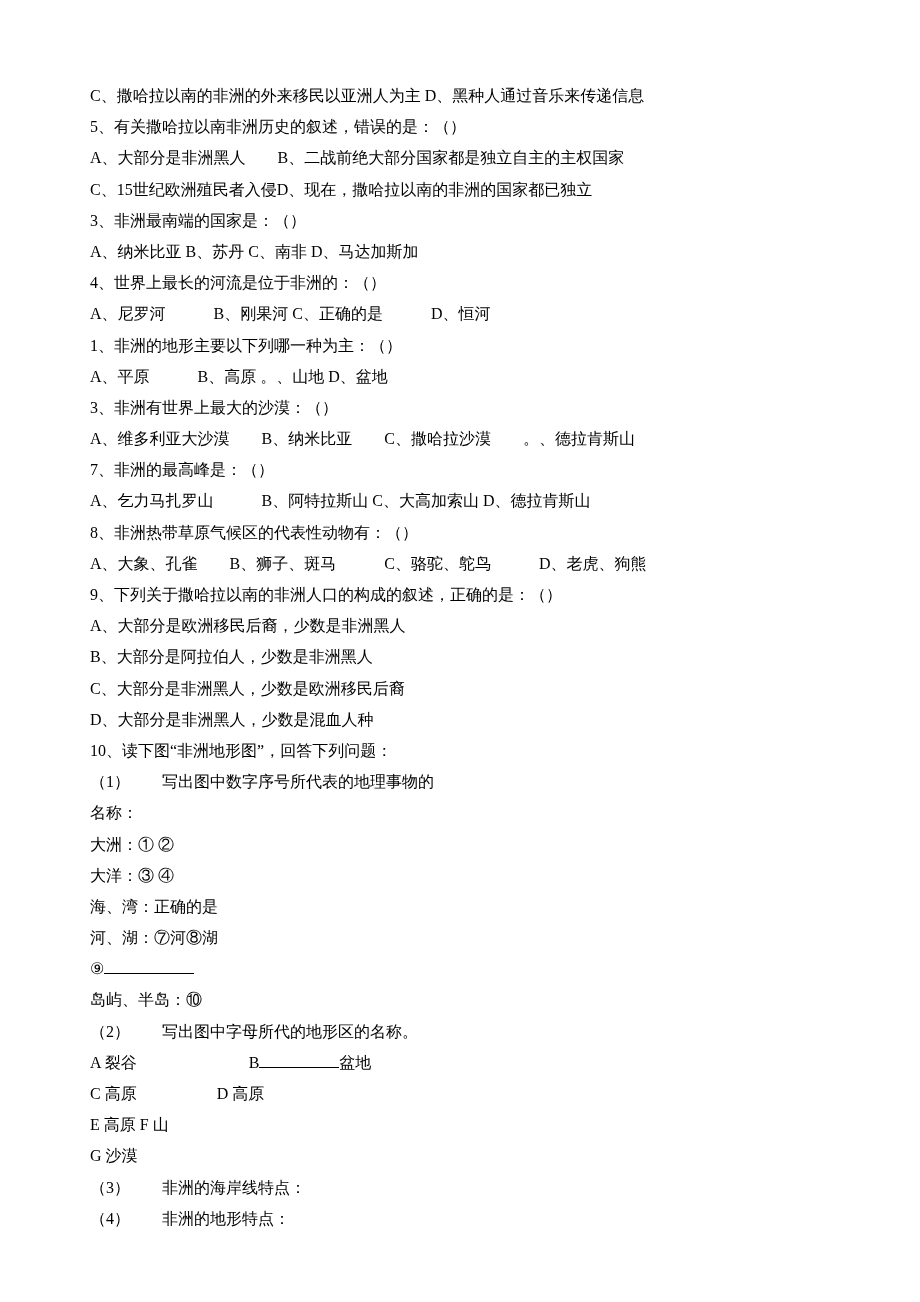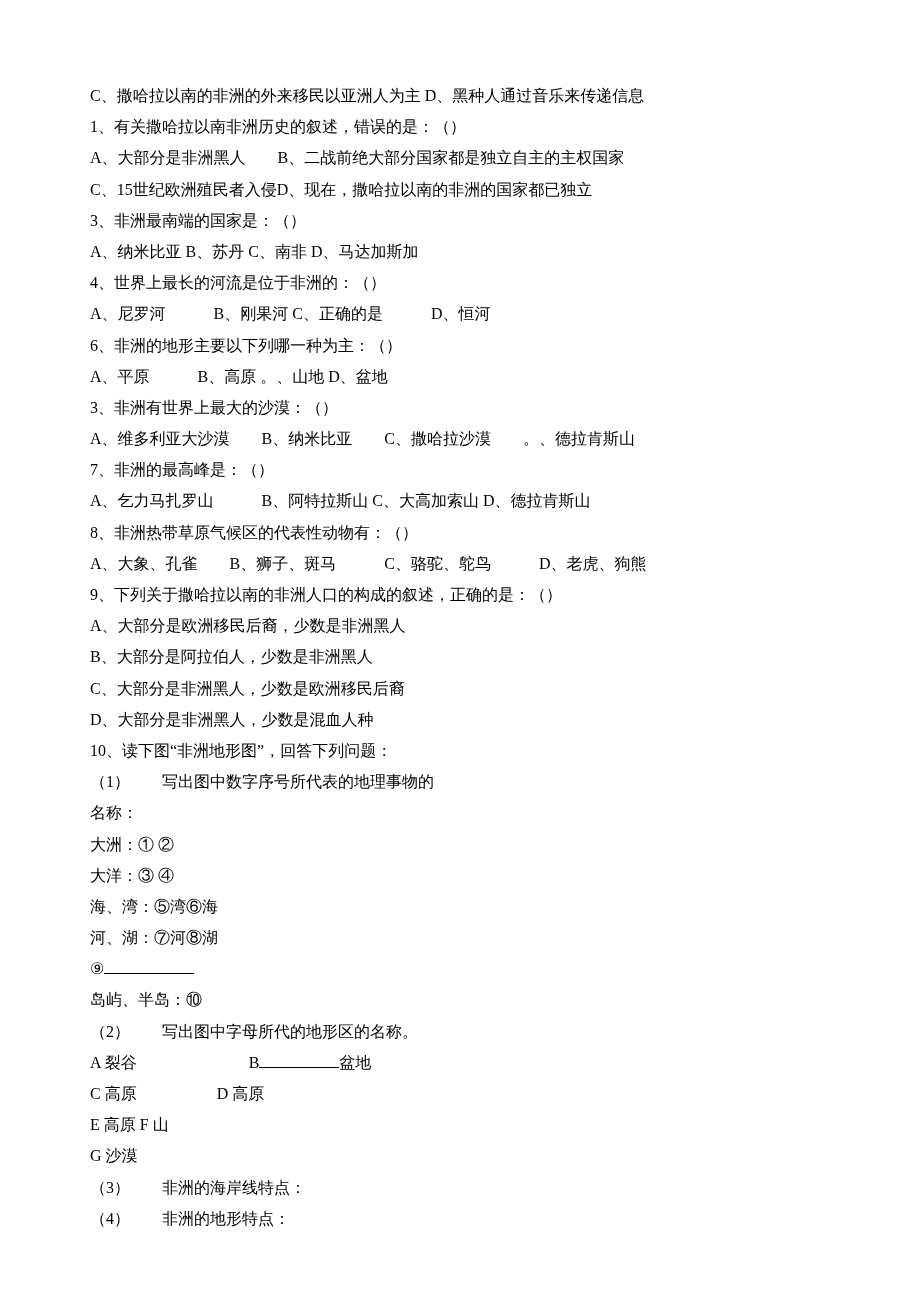--- a/index.html
+++ b/index.html
@@ -25,31 +25,31 @@
     }
     .gap-m { display: inline-block; width: 2em; }
     .gap-l { display: inline-block; width: 3em; }
     .gap-xl { display: inline-block; width: 5em; }
   </style>
 </head>
 <body>
 
 <div class="line">C、撒哈拉以南的非洲的外来移民以亚洲人为主 D、黑种人通过音乐来传递信息</div>
 
-<div class="line">1、有关撒哈拉以南非洲历史的叙述，错误的是：（）</div>
+<div class="line">5、有关撒哈拉以南非洲历史的叙述，错误的是：（）</div>
 <div class="line"><span>A、大部分是非洲黑人</span><span class="gap-m"></span><span>B、二战前绝大部分国家都是独立自主的主权国家</span></div>
 <div class="line"><span>C、15世纪欧洲殖民者入侵</span><span>D、现在，撒哈拉以南的非洲的国家都已独立</span></div>
 
 <div class="line">3、非洲最南端的国家是：（）</div>
 <div class="line">A、纳米比亚 B、苏丹 C、南非 D、马达加斯加</div>
 
 <div class="line">4、世界上最长的河流是位于非洲的：（）</div>
 <div class="line"><span>A、尼罗河</span><span class="gap-l"></span><span>B、刚果河 C、正确的是</span><span class="gap-l"></span><span>D、恒河</span></div>
 
-<div class="line">6、非洲的地形主要以下列哪一种为主：（）</div>
+<div class="line">1、非洲的地形主要以下列哪一种为主：（）</div>
 <div class="line"><span>A、平原</span><span class="gap-l"></span><span>B、高原 。、山地 D、盆地</span></div>
 
 <div class="line">3、非洲有世界上最大的沙漠：（）</div>
 <div class="line"><span>A、维多利亚大沙漠</span><span class="gap-m"></span><span>B、纳米比亚</span><span class="gap-m"></span><span>C、撒哈拉沙漠</span><span class="gap-m"></span><span>。、德拉肯斯山</span></div>
 
 <div class="line">7、非洲的最高峰是：（）</div>
 <div class="line"><span>A、乞力马扎罗山</span><span class="gap-l"></span><span>B、阿特拉斯山 C、大高加索山 D、德拉肯斯山</span></div>
 
 <div class="line">8、非洲热带草原气候区的代表性动物有：（）</div>
 <div class="line"><span>A、大象、孔雀</span><span class="gap-m"></span><span>B、狮子、斑马</span><span class="gap-l"></span><span>C、骆驼、鸵鸟</span><span class="gap-l"></span><span>D、老虎、狗熊</span></div>
@@ -58,21 +58,21 @@
 <div class="line">A、大部分是欧洲移民后裔，少数是非洲黑人</div>
 <div class="line">B、大部分是阿拉伯人，少数是非洲黑人</div>
 <div class="line">C、大部分是非洲黑人，少数是欧洲移民后裔</div>
 <div class="line">D、大部分是非洲黑人，少数是混血人种</div>
 
 <div class="line">10、读下图“非洲地形图”，回答下列问题：</div>
 <div class="line"><span>（1）</span><span class="gap-m"></span><span>写出图中数字序号所代表的地理事物的</span></div>
 <div class="line">名称：</div>
 <div class="line">大洲：① ②</div>
 <div class="line">大洋：③ ④</div>
-<div class="line">海、湾：⑤湾⑥海</div>
+<div class="line">海、湾：正确的是</div>
 <div class="line">河、湖：⑦河⑧湖</div>
 <div class="line"><span>⑨</span><span class="blank"></span></div>
 <div class="line">岛屿、半岛：⑩</div>
 <div class="line"><span>（2）</span><span class="gap-m"></span><span>写出图中字母所代的地形区的名称。</span></div>
 <div class="line"><span>A 裂谷</span><span class="gap-xl"></span><span class="gap-m"></span><span>B</span><span class="blank" style="min-width:80px;"></span><span>盆地</span></div>
 <div class="line"><span>C 高原</span><span class="gap-xl"></span><span>D 高原</span></div>
 <div class="line">E 高原 F 山</div>
 <div class="line">G 沙漠</div>
 <div class="line"><span>（3）</span><span class="gap-m"></span><span>非洲的海岸线特点：</span></div>
 <div class="line"><span>（4）</span><span class="gap-m"></span><span>非洲的地形特点：</span></div>

